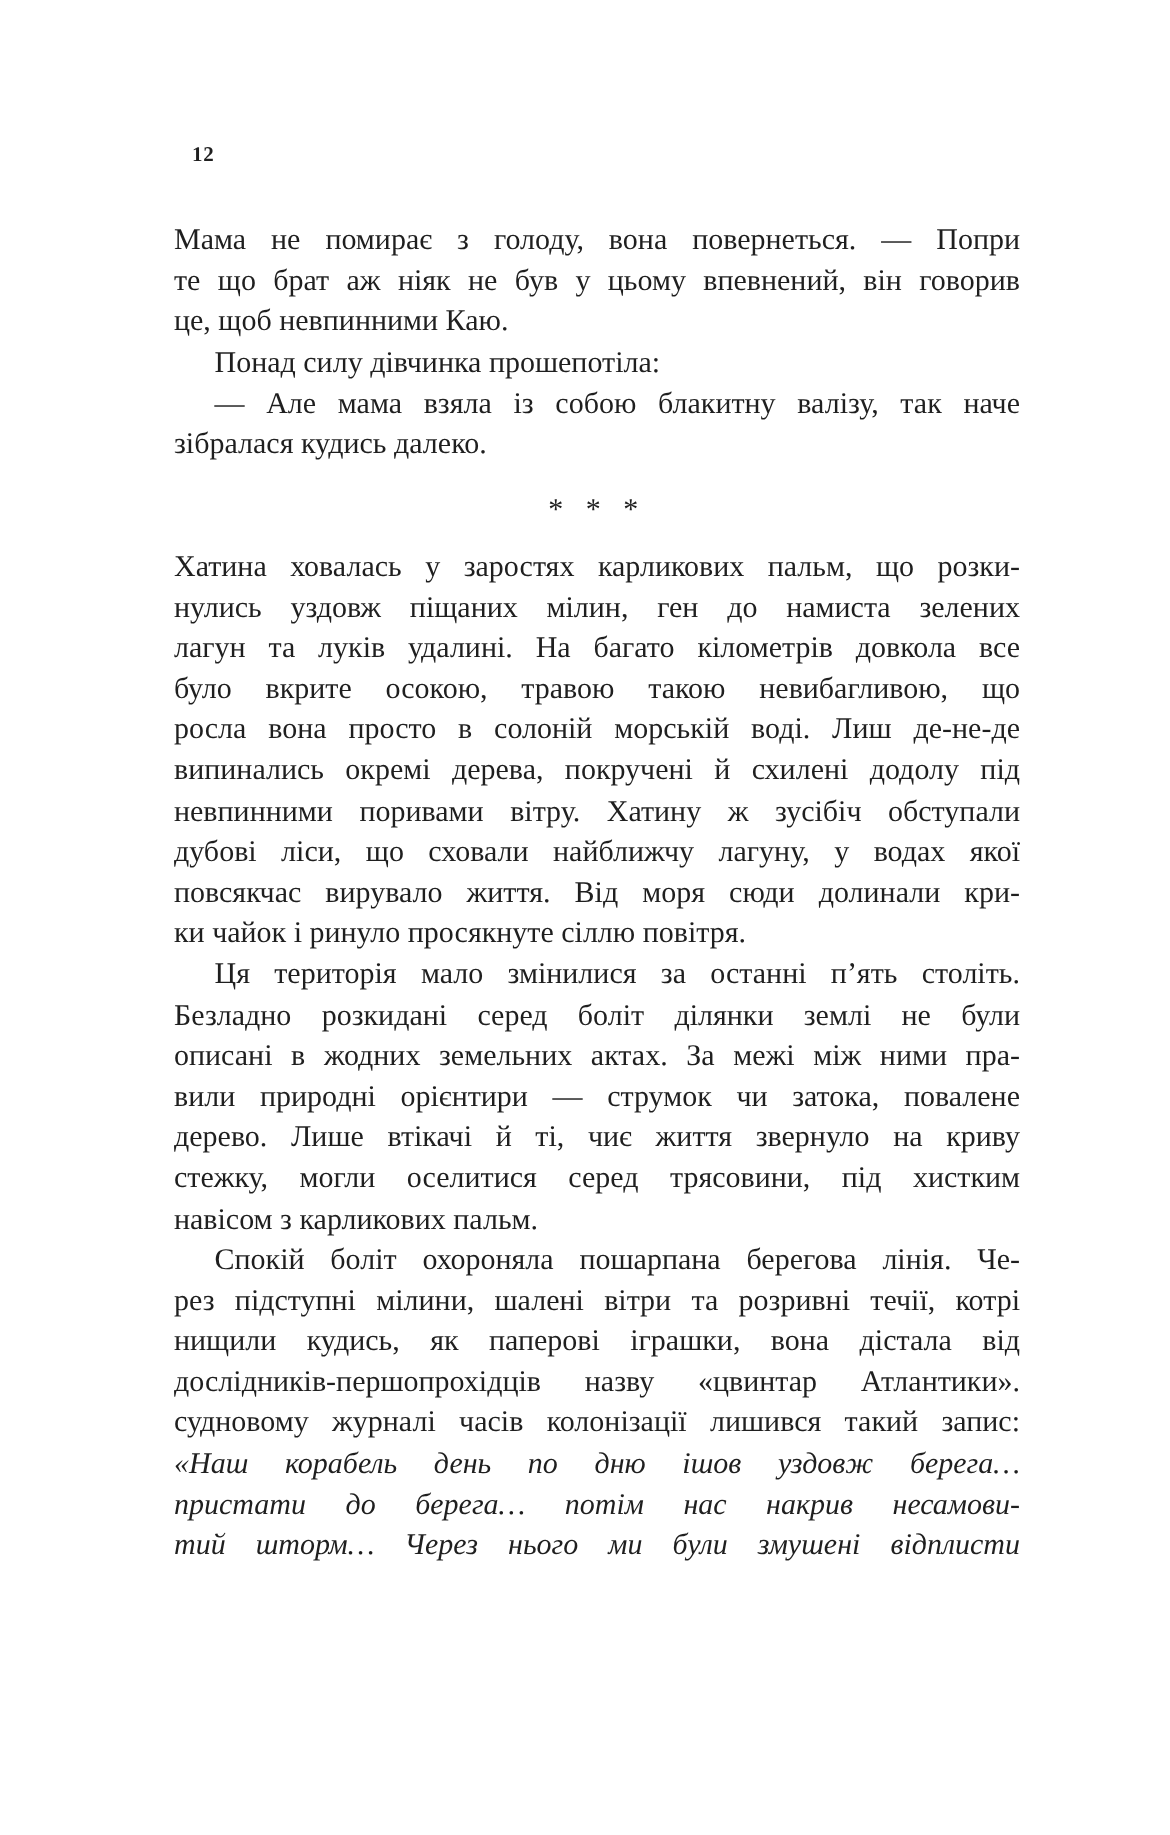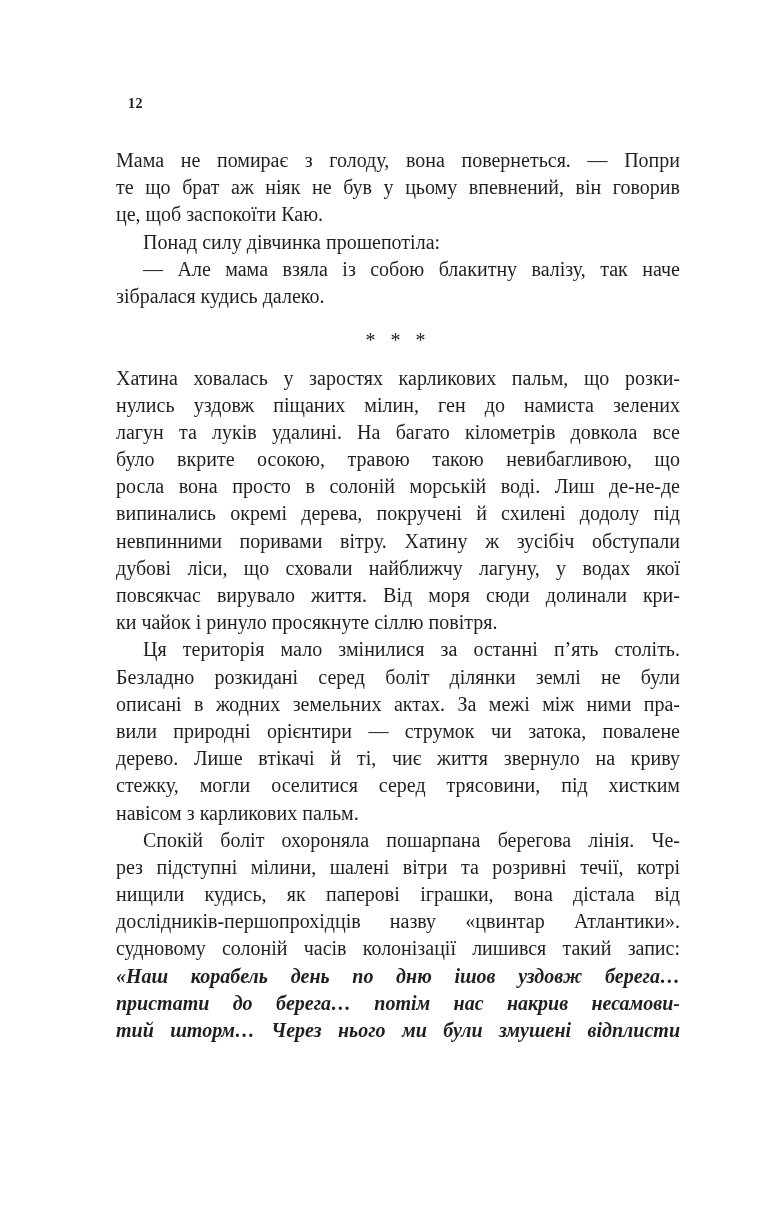--- a/index.html
+++ b/index.html
@@ -38,21 +38,20 @@
     overflow: hidden;
     text-align: justify;
     text-align-last: justify;
     white-space: normal;
   }
   .line.last {
     text-align-last: left;
   }
   .line.italic {
     font-style: italic;
-    font-weight: bold;
   }
   .paragraph.indented .line.first {
     text-indent: 27px;
   }
   .separator {
     height: 54.4px;
     display: flex;
     align-items: center;
     justify-content: center;
     padding-top: 6px;
@@ -64,21 +63,21 @@
 </style>
 </head>
 <body>
 
 <div class="page">
   <div class="page-number">12</div>
   <div class="text-block">
       <div class="paragraph">
         <div class="line first">Мама не помирає з голоду, вона повернеться. — Попри</div>
         <div class="line">те що брат аж ніяк не був у цьому впевнений, він говорив</div>
-        <div class="line last">це, щоб заспокоїти Каю.</div>
+        <div class="line last">це, щоб невпинними Каю.</div>
       </div>
       <div class="paragraph indented">
         <div class="line first last">Понад силу дівчинка прошепотіла:</div>
       </div>
       <div class="paragraph indented">
         <div class="line first">— Але мама взяла із собою блакитну валізу, так наче</div>
         <div class="line last">зібралася кудись далеко.</div>
       </div>
       <div class="separator">* * *</div>
       <div class="paragraph">
@@ -100,19 +99,19 @@
         <div class="line">вили природні орієнтири — струмок чи затока, повалене</div>
         <div class="line">дерево. Лише втікачі й ті, чиє життя звернуло на криву</div>
         <div class="line">стежку, могли оселитися серед трясовини, під хистким</div>
         <div class="line last">навісом з карликових пальм.</div>
       </div>
       <div class="paragraph indented">
         <div class="line first">Спокій боліт охороняла пошарпана берегова лінія. Че-</div>
         <div class="line">рез підступні мілини, шалені вітри та розривні течії, котрі</div>
         <div class="line">нищили кудись, як паперові іграшки, вона дістала від</div>
         <div class="line">дослідників-першопрохідців назву «цвинтар Атлантики».</div>
-        <div class="line">судновому солоній часів колонізації лишився такий запис:</div>
+        <div class="line">судновому журналі часів колонізації лишився такий запис:</div>
         <div class="line italic">«Наш корабель день по дню ішов уздовж берега…</div>
         <div class="line italic">пристати до берега… потім нас накрив несамови-</div>
         <div class="line italic">тий шторм… Через нього ми були змушені відплисти</div>
       </div>
     </div>
 </div>
 
 </body></html>

